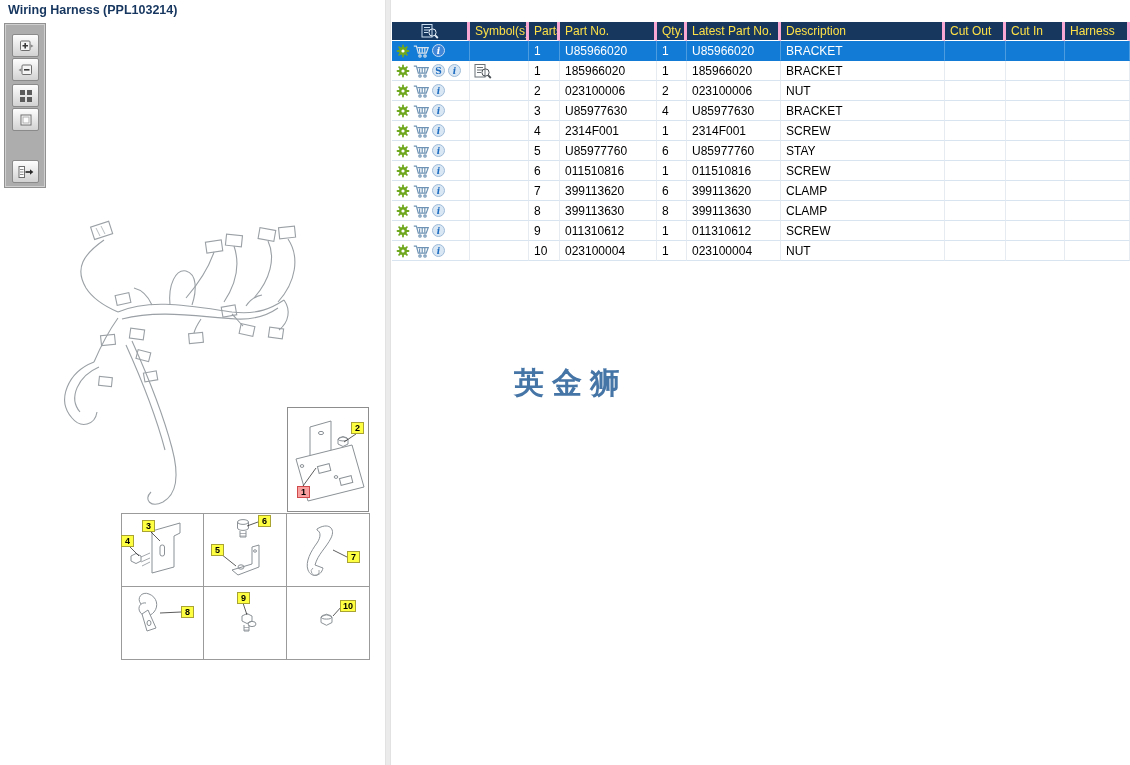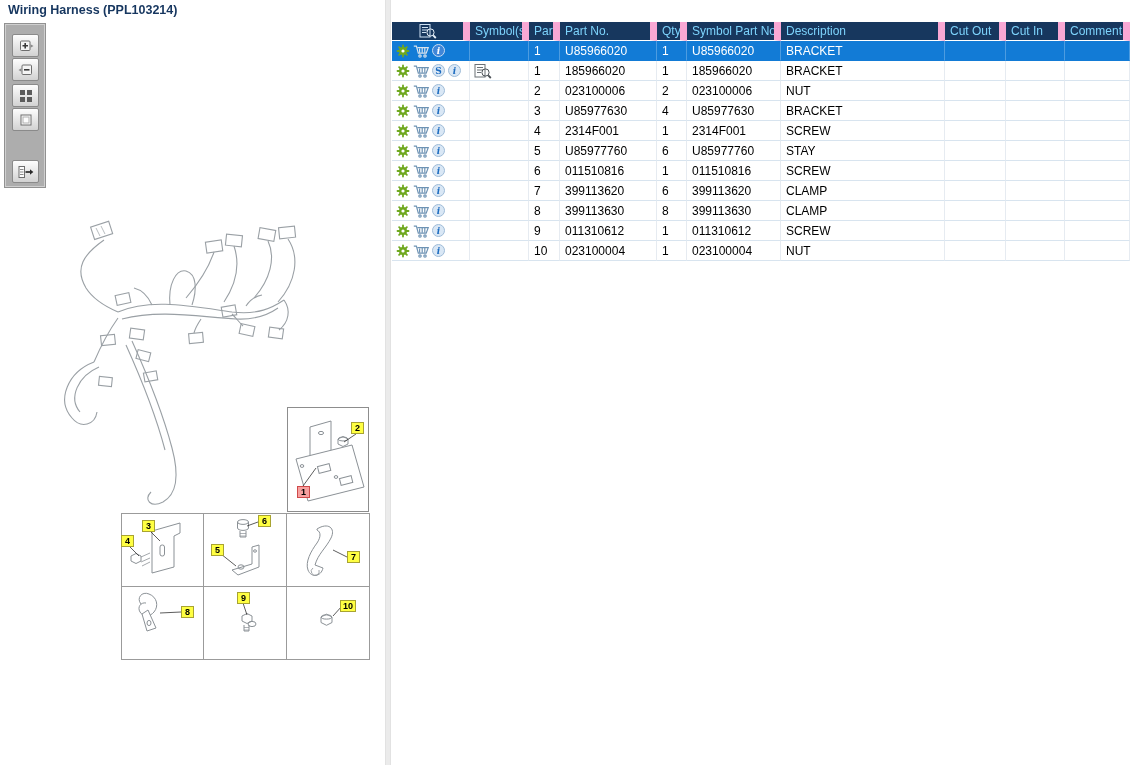--- a/index.html
+++ b/index.html
@@ -36,22 +36,22 @@
     background:#ffff42; border:1px solid #a8a332; cursor:pointer; }
   .co.r { background:#f7a09f; border-color:#cf4a4a; }
 
   
   .watermark { position:absolute; left:514px; top:363px; font-size:30px; font-weight:bold; color:#4574a6;
     letter-spacing:8px; z-index:4; font-family:"DejaVu Sans", sans-serif; }
 
   
   .parts-table { position:absolute; left:392px; top:22px; width:738px; font-size:12px; color:#000; }
   .trow, .thead-row { display:flex; width:738px; }
-  .hcell { background:#17375e; color:#7dd3fc; height:19px; display:flex; align-items:center;
-    padding-left:5px; border-right:7px solid #f9a8d4; border-bottom:1px solid #fff; overflow:hidden; white-space:nowrap; }
+  .hcell { background:#17375e; color:#fde047; height:19px; display:flex; align-items:center;
+    padding-left:5px; border-right:3px solid #f9a8d4; border-bottom:1px solid #fff; overflow:hidden; white-space:nowrap; }
   .hcell.c0 { justify-content:center; padding-left:0; }
   .cell { height:20px; display:flex; align-items:center; padding-left:5px;
     border-right:1px solid #e6ebf1; border-bottom:1px solid #d8e4ef; overflow:hidden; white-space:nowrap; background:#fff; }
   .cell.icons { padding-left:4px; gap:3px; }
   .cell.sym { justify-content:flex-start; padding-left:4px; }
   .trow { cursor:pointer; }
   .trow.selected .cell { background:#127bd6; color:#fff; border-right-color:rgba(255,255,255,.25); border-bottom-color:#127bd6; }
 
   .badge { display:inline-block; width:13px; height:13px; border-radius:50%; background:#d9e7f5;
     border:1px solid #9fbcd8; color:#1d6cc0; font-size:9px; font-weight:bold; text-align:center; line-height:12px;
@@ -245,42 +245,43 @@
     <div class="co" style="left:211px;top:544px">5</div>
     <div class="co" style="left:258px;top:515px">6</div>
     <div class="co" style="left:347px;top:551px">7</div>
     <div class="co" style="left:181px;top:606px">8</div>
     <div class="co" style="left:237px;top:592px">9</div>
     <div class="co" style="left:340px;top:600px">10</div>
   </div>
 
   <div class="pane-divider"></div>
 
+  <div class="watermark">英金狮</div>
 
   <div class="parts-table">
     <div class="thead-row">
         <div class="hcell c0">
           <span class="icon-wrap">
             <svg width="18" height="16" viewBox="0 0 18 16" fill="none">
               <rect x="1" y="1.5" width="10" height="12.5" stroke="#cfe2f3" fill="none"></rect>
               <path d="M3 4.5 h6 M3 7 h6 M3 9.5 h4" stroke="#cfe2f3"></path>
               <circle cx="11.5" cy="9.5" r="3.6" stroke="#e8f1fa"></circle>
               <path d="M14.2 12.4 l2.6 2.6" stroke="#e8f1fa" stroke-width="1.8"></path>
             </svg>
           </span>
         </div>
         <div class="hcell c1">Symbol(s)</div>
         <div class="hcell c2">Parts</div>
         <div class="hcell c3">Part No.</div>
         <div class="hcell c4">Qty.</div>
-        <div class="hcell c5">Symbol Part No.</div>
+        <div class="hcell c5">Latest Part No.</div>
         <div class="hcell c6">Description</div>
         <div class="hcell c7">Cut Out</div>
         <div class="hcell c8">Cut In</div>
-        <div class="hcell c9">Comment</div>
+        <div class="hcell c9">Harness</div>
       </div>
     <div>
         <div class="trow selected">
           <div class="cell icons c0">
             <span class="icon-wrap">
               <svg width="14" height="14" viewBox="0 0 14 14">
                 <g fill="#6fa81f">
                   <rect x="6.1" y="0.6" width="1.8" height="12.8" rx="0.9"></rect>
                   <rect x="6.1" y="0.6" width="1.8" height="12.8" rx="0.9" transform="rotate(45 7 7)"></rect>
                   <rect x="6.1" y="0.6" width="1.8" height="12.8" rx="0.9" transform="rotate(90 7 7)"></rect>

